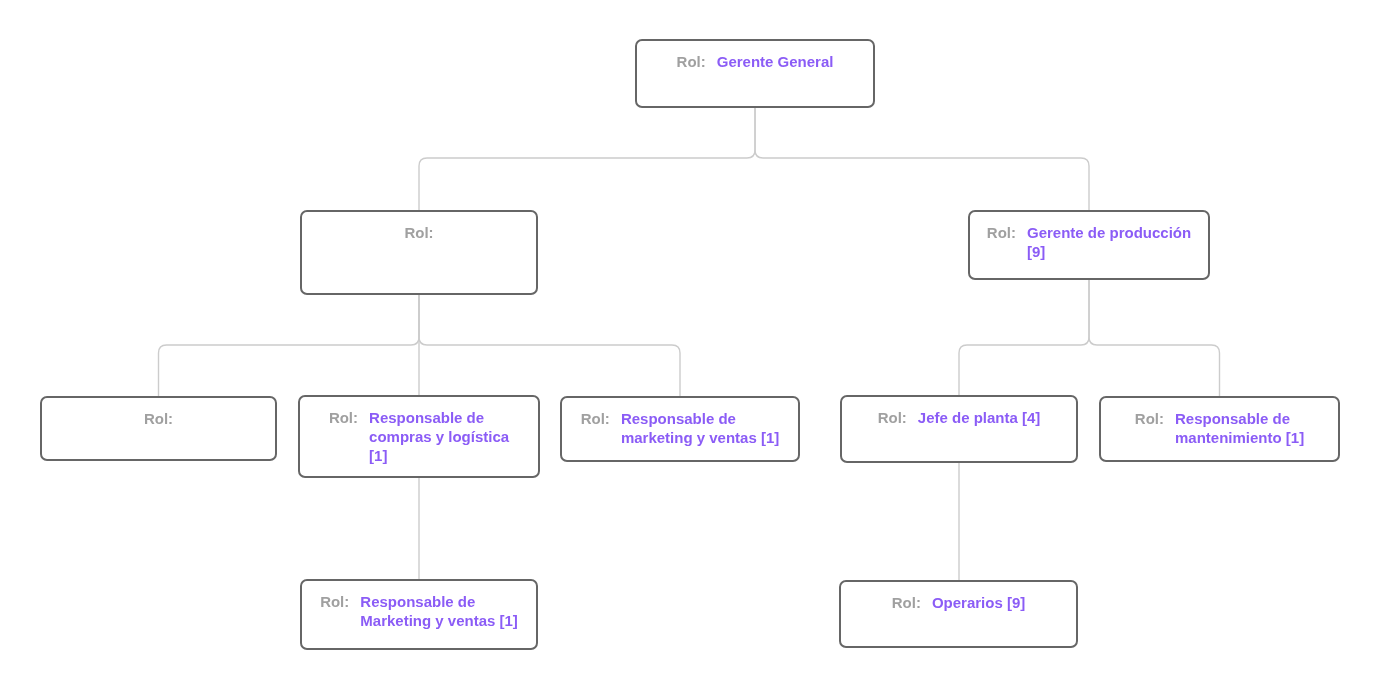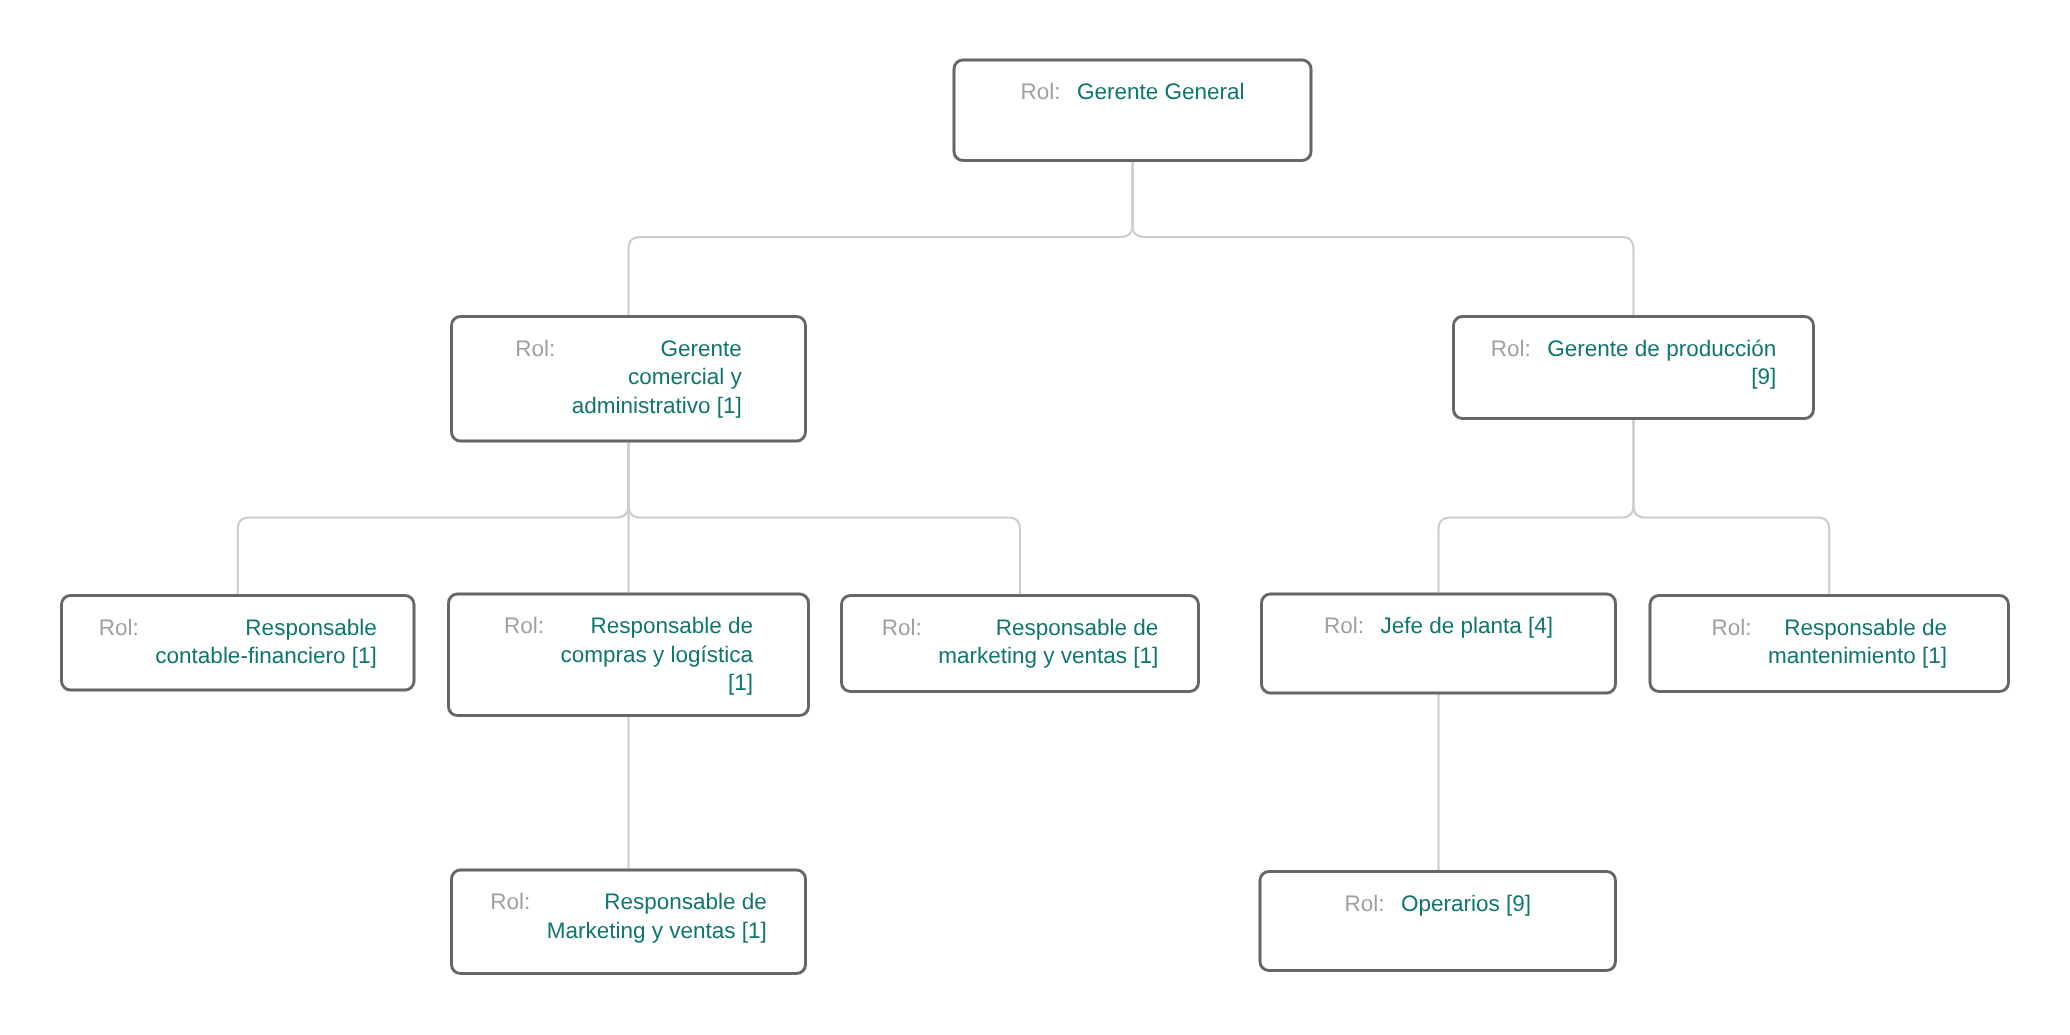--- a/index.html
+++ b/index.html
@@ -3,20 +3,21 @@
 <meta charset="utf-8">
 <style>
   html, body { margin: 0; padding: 0; background: #ffffff; }
   #canvas {
     position: relative;
     width: 1380px;
     height: 690px;
     background: #ffffff;
     overflow: hidden;
     font-family: "Liberation Sans", sans-serif;
+    font-weight: bold;
   }
   #edge-layer {
     position: absolute;
     left: 0; top: 0;
     width: 1380px; height: 690px;
   }
   #edge-layer path {
     fill: none;
     stroke: #cccccc;
     stroke-width: 1.4;
@@ -35,22 +36,22 @@
     padding: 11px 8px 0 8px;
     font-size: 15px;
     line-height: 19px;
     color: #000000;
   }
   .role-label {
     color: #a0a0a0;
     flex: none;
   }
   .role-value {
-    color: #0f766e;
-    text-align: right;
+    color: #8b5cf6;
+    text-align: left;
     white-space: pre-line;
   }
 </style>
 </head>
 <body>
 
 <div id="canvas">
 
   <svg id="edge-layer" width="1380" height="690" viewBox="0 0 1380 690" aria-hidden="true">
     <path d="M755,108 L755,150 Q755,158 747,158 L427,158 Q419,158 419,166 L419,210"></path>
@@ -64,35 +65,30 @@
     <path d="M959,463 L959,580"></path>
   </svg>
 
   <div class="node" style="left:635px; top:39px; width:240px; height:69px;">
     <span class="role-label">Rol:</span>
     <span class="role-value">Gerente General</span>
   </div>
 
   <div class="node" style="left:300px; top:210px; width:238px; height:85px;">
     <span class="role-label">Rol:</span>
-    <span class="role-value">Gerente
-comercial y
-administrativo [1]</span>
   </div>
 
   <div class="node" style="left:968px; top:210px; width:242px; height:70px;">
     <span class="role-label">Rol:</span>
     <span class="role-value">Gerente de producción
 [9]</span>
   </div>
 
   <div class="node" style="left:40px; top:396px; width:237px; height:65px;">
     <span class="role-label">Rol:</span>
-    <span class="role-value">Responsable
-contable-financiero [1]</span>
   </div>
 
   <div class="node" style="left:298px; top:395px; width:242px; height:83px;">
     <span class="role-label">Rol:</span>
     <span class="role-value">Responsable de
 compras y logística
 [1]</span>
   </div>
 
   <div class="node" style="left:560px; top:396px; width:240px; height:66px;">

